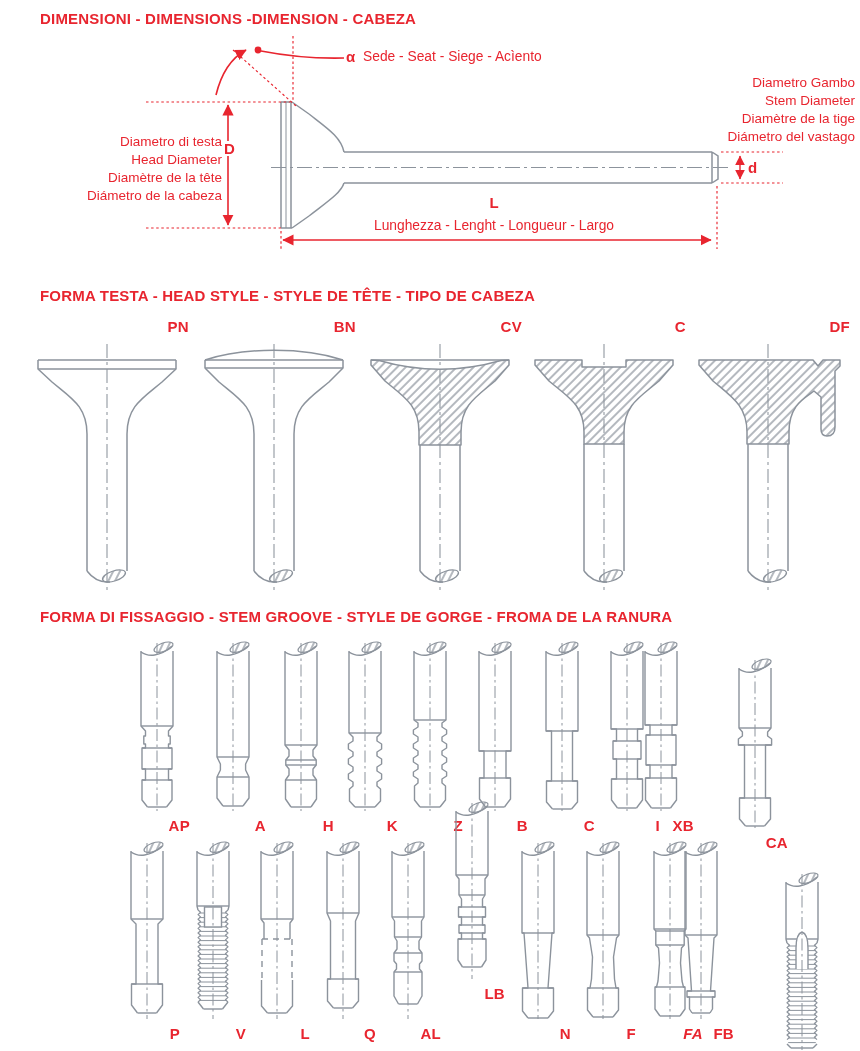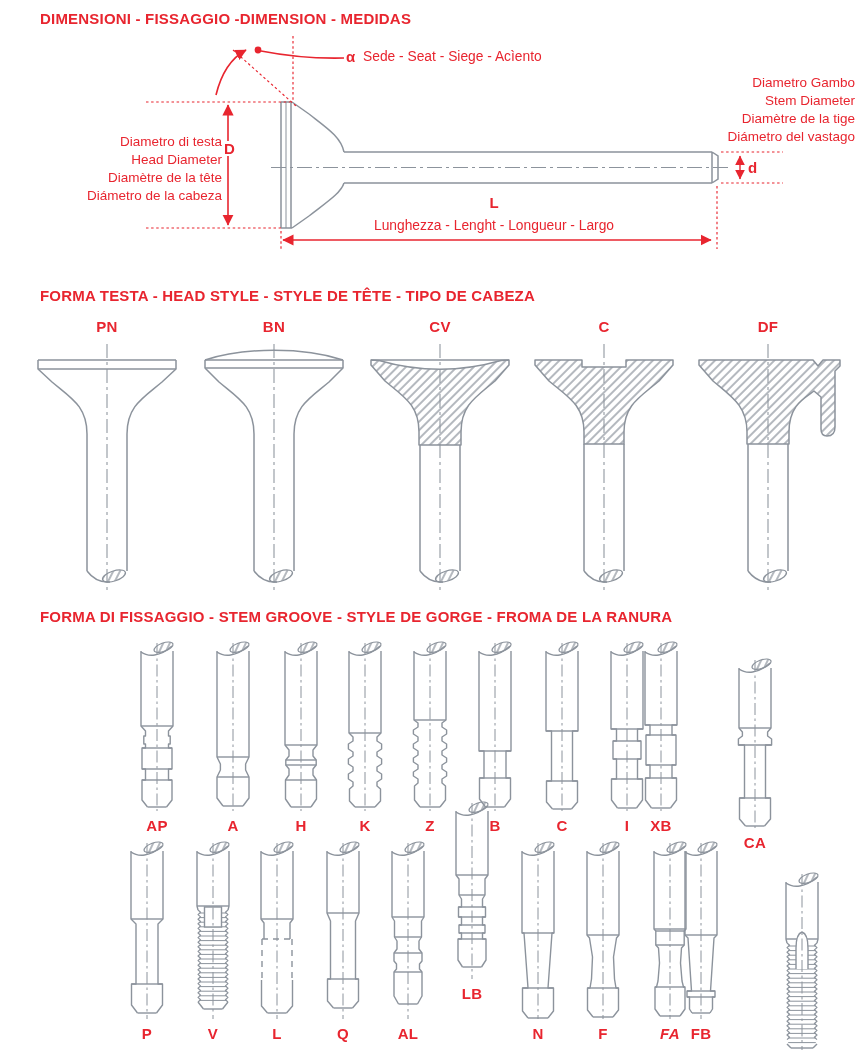--- a/index.html
+++ b/index.html
@@ -1,20 +1,20 @@
 <!DOCTYPE html>
 <html><head>
 <meta charset="utf-8">
 <style>
   html,body{margin:0;padding:0;background:#fff}
   body{width:860px;height:1051px;position:relative;overflow:hidden;
        font-family:"Liberation Sans",sans-serif}
   .sec-title{position:absolute;left:40px;color:#e8252f;font-weight:bold;
              font-size:15px;letter-spacing:.2px;white-space:nowrap}
-  .fig-label{color:#e8252f;font-weight:bold;font-size:15px;text-align:center;
+  .fig-label{color:#e8252f;font-weight:bold;font-size:15px;text-align:right;
              letter-spacing:.3px}
   .hcol,.gcol{position:absolute;text-align:center}
   .hcol{width:164px}
   .gcol{width:66px}
   .hcol svg{margin-top:5px}
   #dimsvg{position:absolute;top:0;left:0}
   #dimsvg text{fill:#e8252f}
   #dimsvg .dot{stroke-dasharray:2.5 2.6;stroke-width:1.15}
   .ln{stroke:#8c939c;stroke-width:1.5;fill:none;stroke-linejoin:round}
   .cl{stroke:#8c939c;stroke-width:1.05;fill:none;stroke-dasharray:14 4 3 4}
@@ -28,21 +28,21 @@
   <defs>
     <pattern id="hatch" width="6" height="6" patternUnits="userSpaceOnUse" patternTransform="rotate(45)">
       <line x1="1" y1="0" x2="1" y2="6" stroke="#8c939c" stroke-width="1.3"></line>
     </pattern>
     <marker id="arr" viewBox="0 0 8 8" refX="7.5" refY="4" markerWidth="7" markerHeight="7" orient="auto-start-reverse">
       <path d="M0 0 L8 4 L0 8 Z" fill="#e8252f"></path>
     </marker>
   </defs>
 </svg>
 
-<div class="sec-title" style="top:10px">DIMENSIONI - FISSAGGIO -DIMENSION - MEDIDAS</div>
+<div class="sec-title" style="top:10px">DIMENSIONI - DIMENSIONS -DIMENSION - CABEZA</div>
 
 <svg id="dimsvg" width="860" height="262" viewBox="0 0 860 262">
 
   <g stroke="#8c939c" stroke-width="1.5" fill="none">
     <path d="M 281 102 V 228 M 291 102 V 228 M 281 102 H 292 M 281 228 H 292"></path>
     <path d="M 286 102 V 228" stroke-width="1"></path>
     <path d="M 292 102 L 309 114 M 292 228 L 309 216"></path>
     <path d="M 309 114 C 327 128 341 137 344 152 M 309 216 C 327 202 341 193 344 183"></path>
     <path d="M 344 152 H 712 M 344 183 H 712"></path>
     <path d="M 712 152 L 718 156 V 179 L 712 183 M 712 152 V 183"></path>

